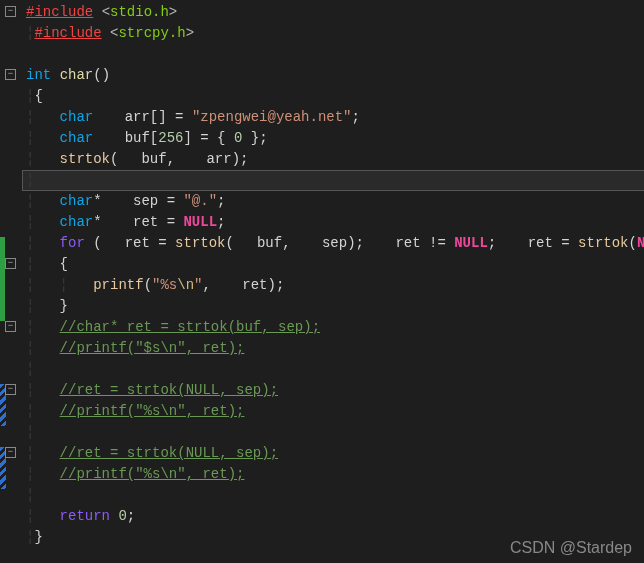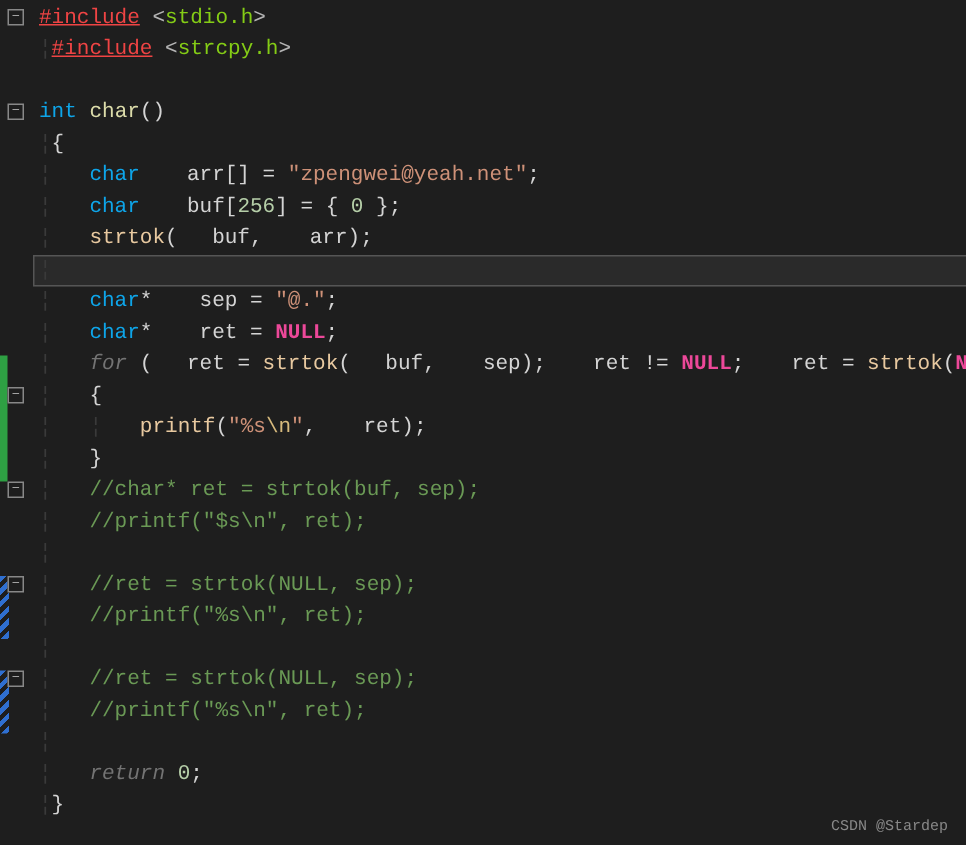--- a/index.html
+++ b/index.html
@@ -76,39 +76,39 @@
     background: #2a2a2a;
     pointer-events: none;
   }
   .guide {
     color: #3a3a3a;
   }
   .pp { color: #ef4444; text-decoration: underline; }
   .angle { color: #b5b5b5; }
   .header { color: #84cc16; text-align: right; }
   .kw-type { color: #0ea5e9; }
-  .kw-flow { color: #737373; font-style: italic; }
+  .kw-flow { color: #8b5cf6; }
   .fn { color: #dcdcaa; }
   .fn2 { color: #e8c9a0; }
   .ident2 { color: #d4d4d4; margin-left: 23px; }
   .num { color: #b5cea8; margin-top: 36px; }
   .str { color: #ce9178; }
   .esc { color: #d7ba7d; }
   .macro { color: #ec4899; font-weight: bold; }
   .paren { color: #d4d4d4; }
   .op { color: #d4d4d4; }
   .brace { color: #d4d4d4; }
-  .comment { color: #6a9955; }
+  .comment { color: #6a9955; text-decoration: underline; }
   .watermark {
     position: absolute;
     bottom: 6px;
     right: 12px;
     color: #888;
-    font-size: 10px;
-    font-family: Liberation Mono, monospace;
+    font-size: 16px;
+    font-family: Liberation Sans, sans-serif;
   }
 </style>
 </head>
 <body>
 
 <div class="editor">
   <div class="gutter">
     <div class="fold-box" style="top:6px;">−</div>
     <div class="fold-box" style="top:69px;">−</div>
     <div class="green-bar" style="top:237px;height:84px;"></div>

